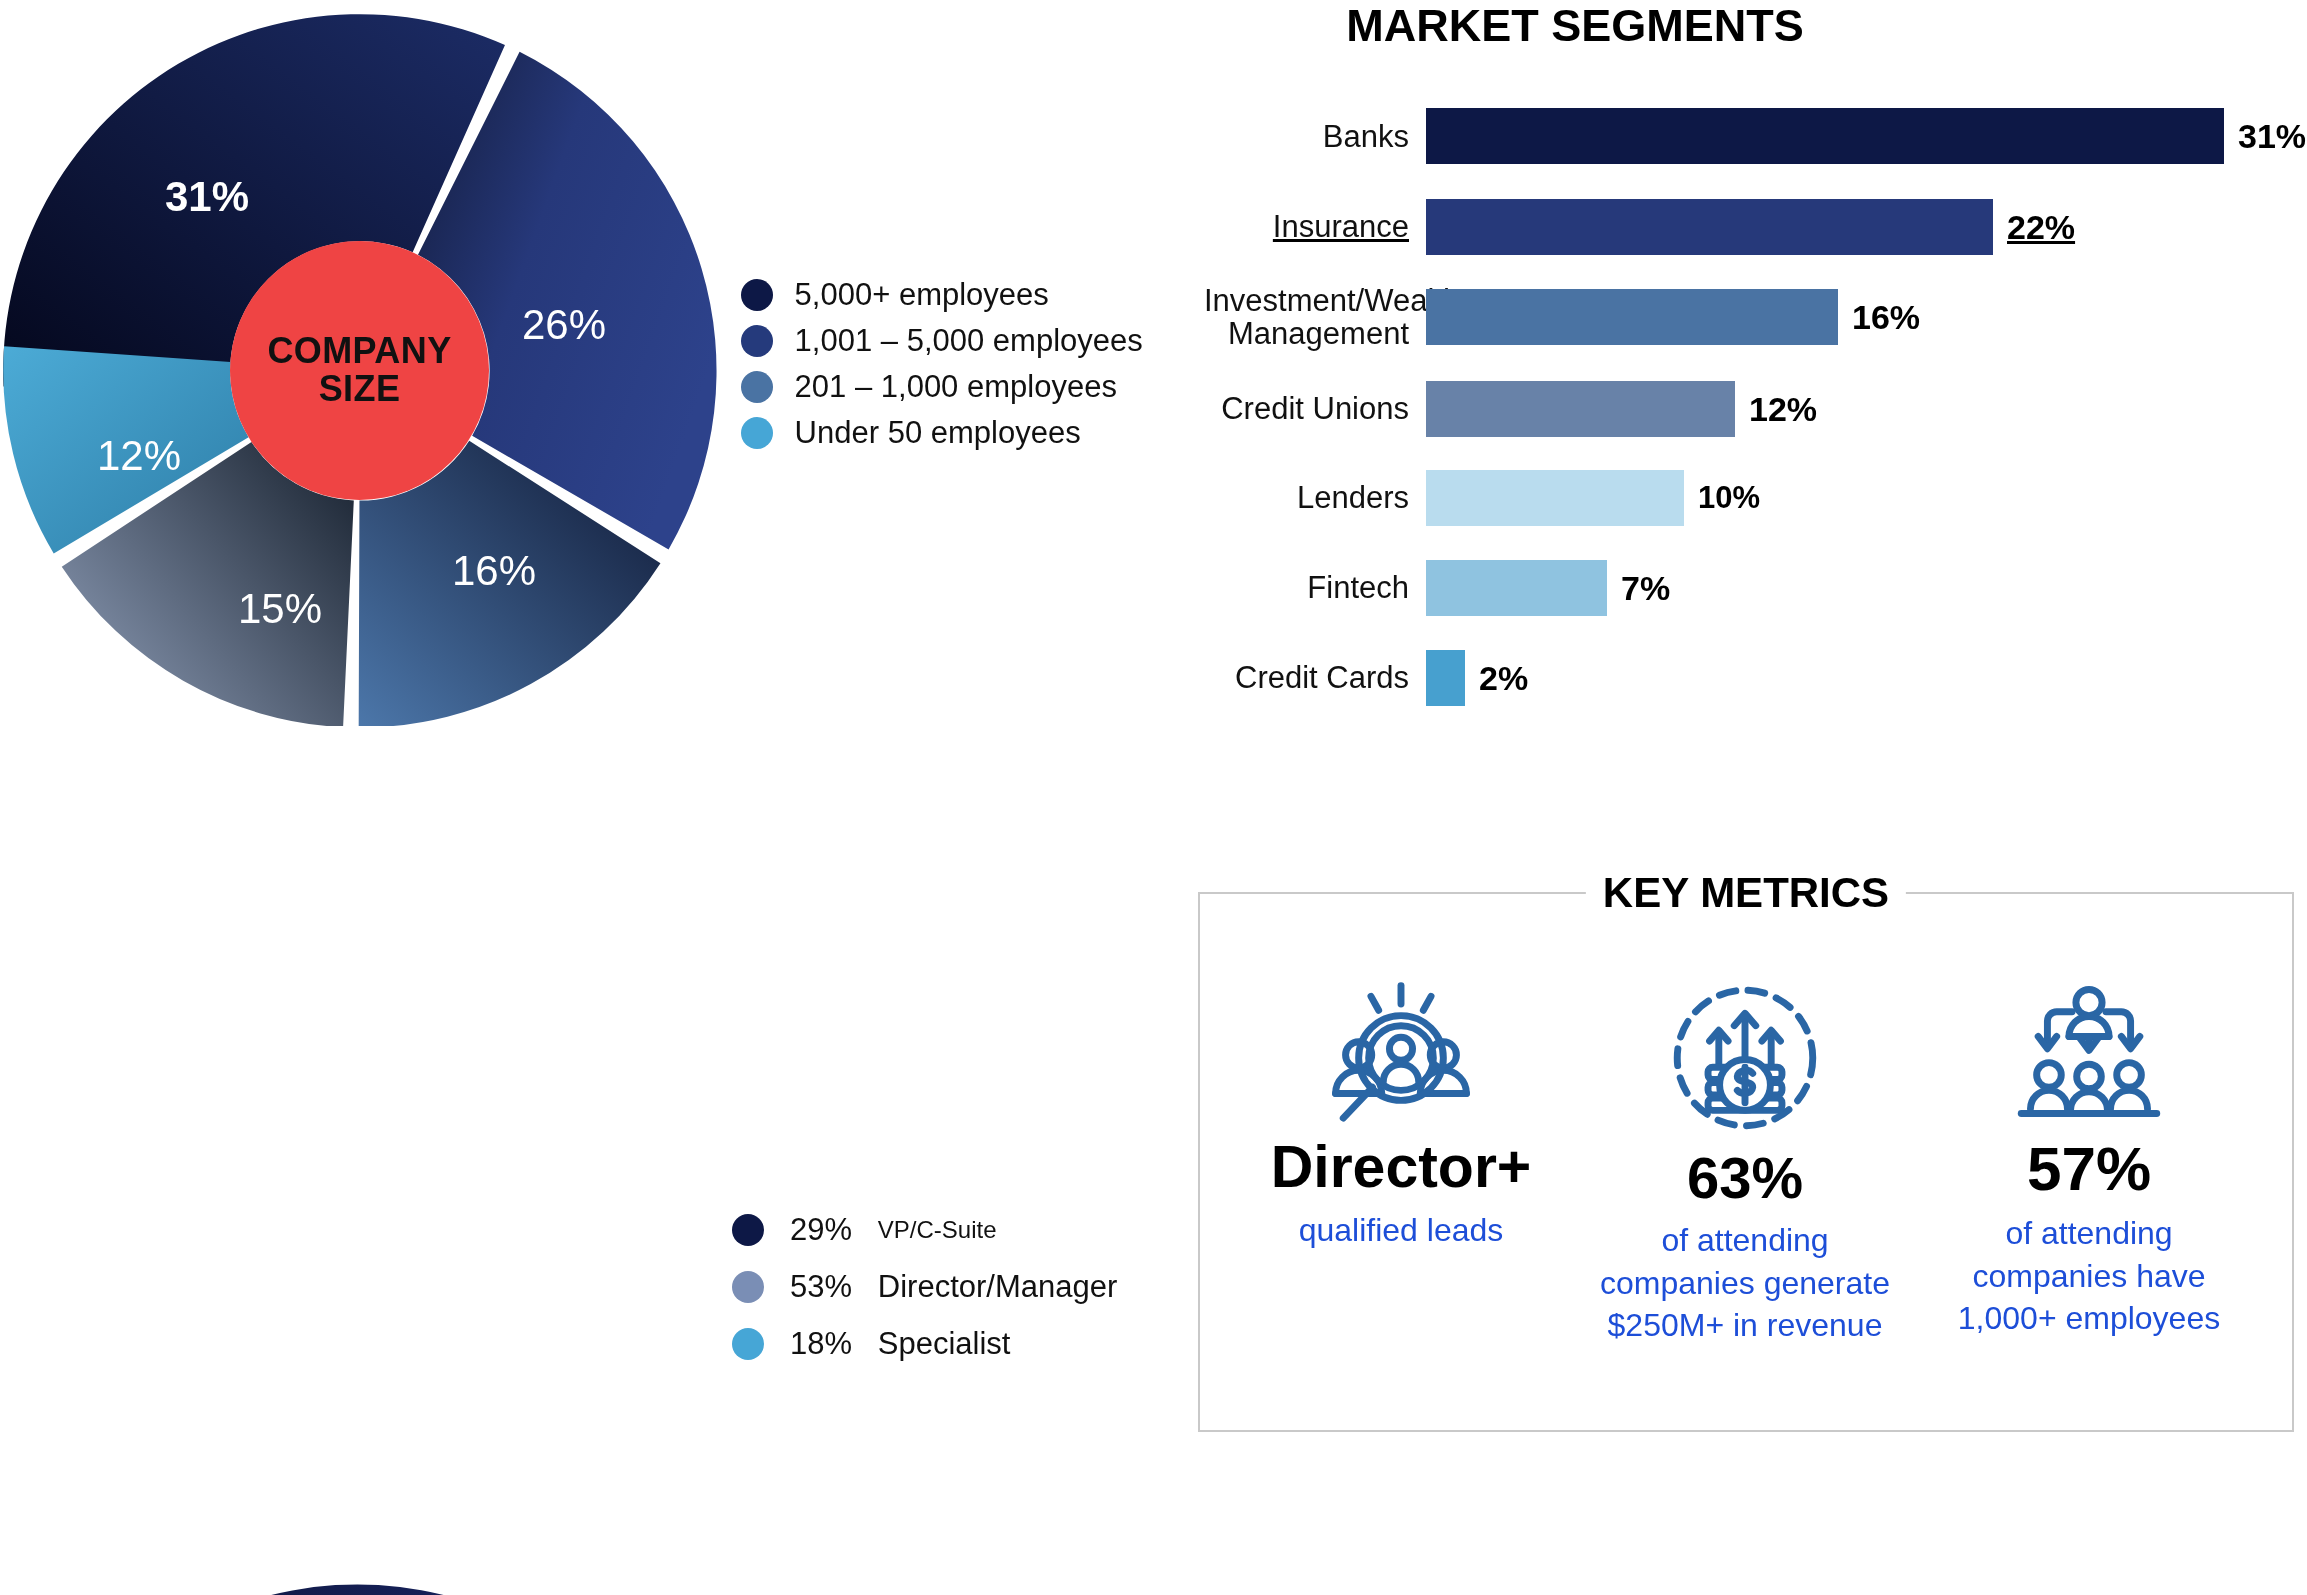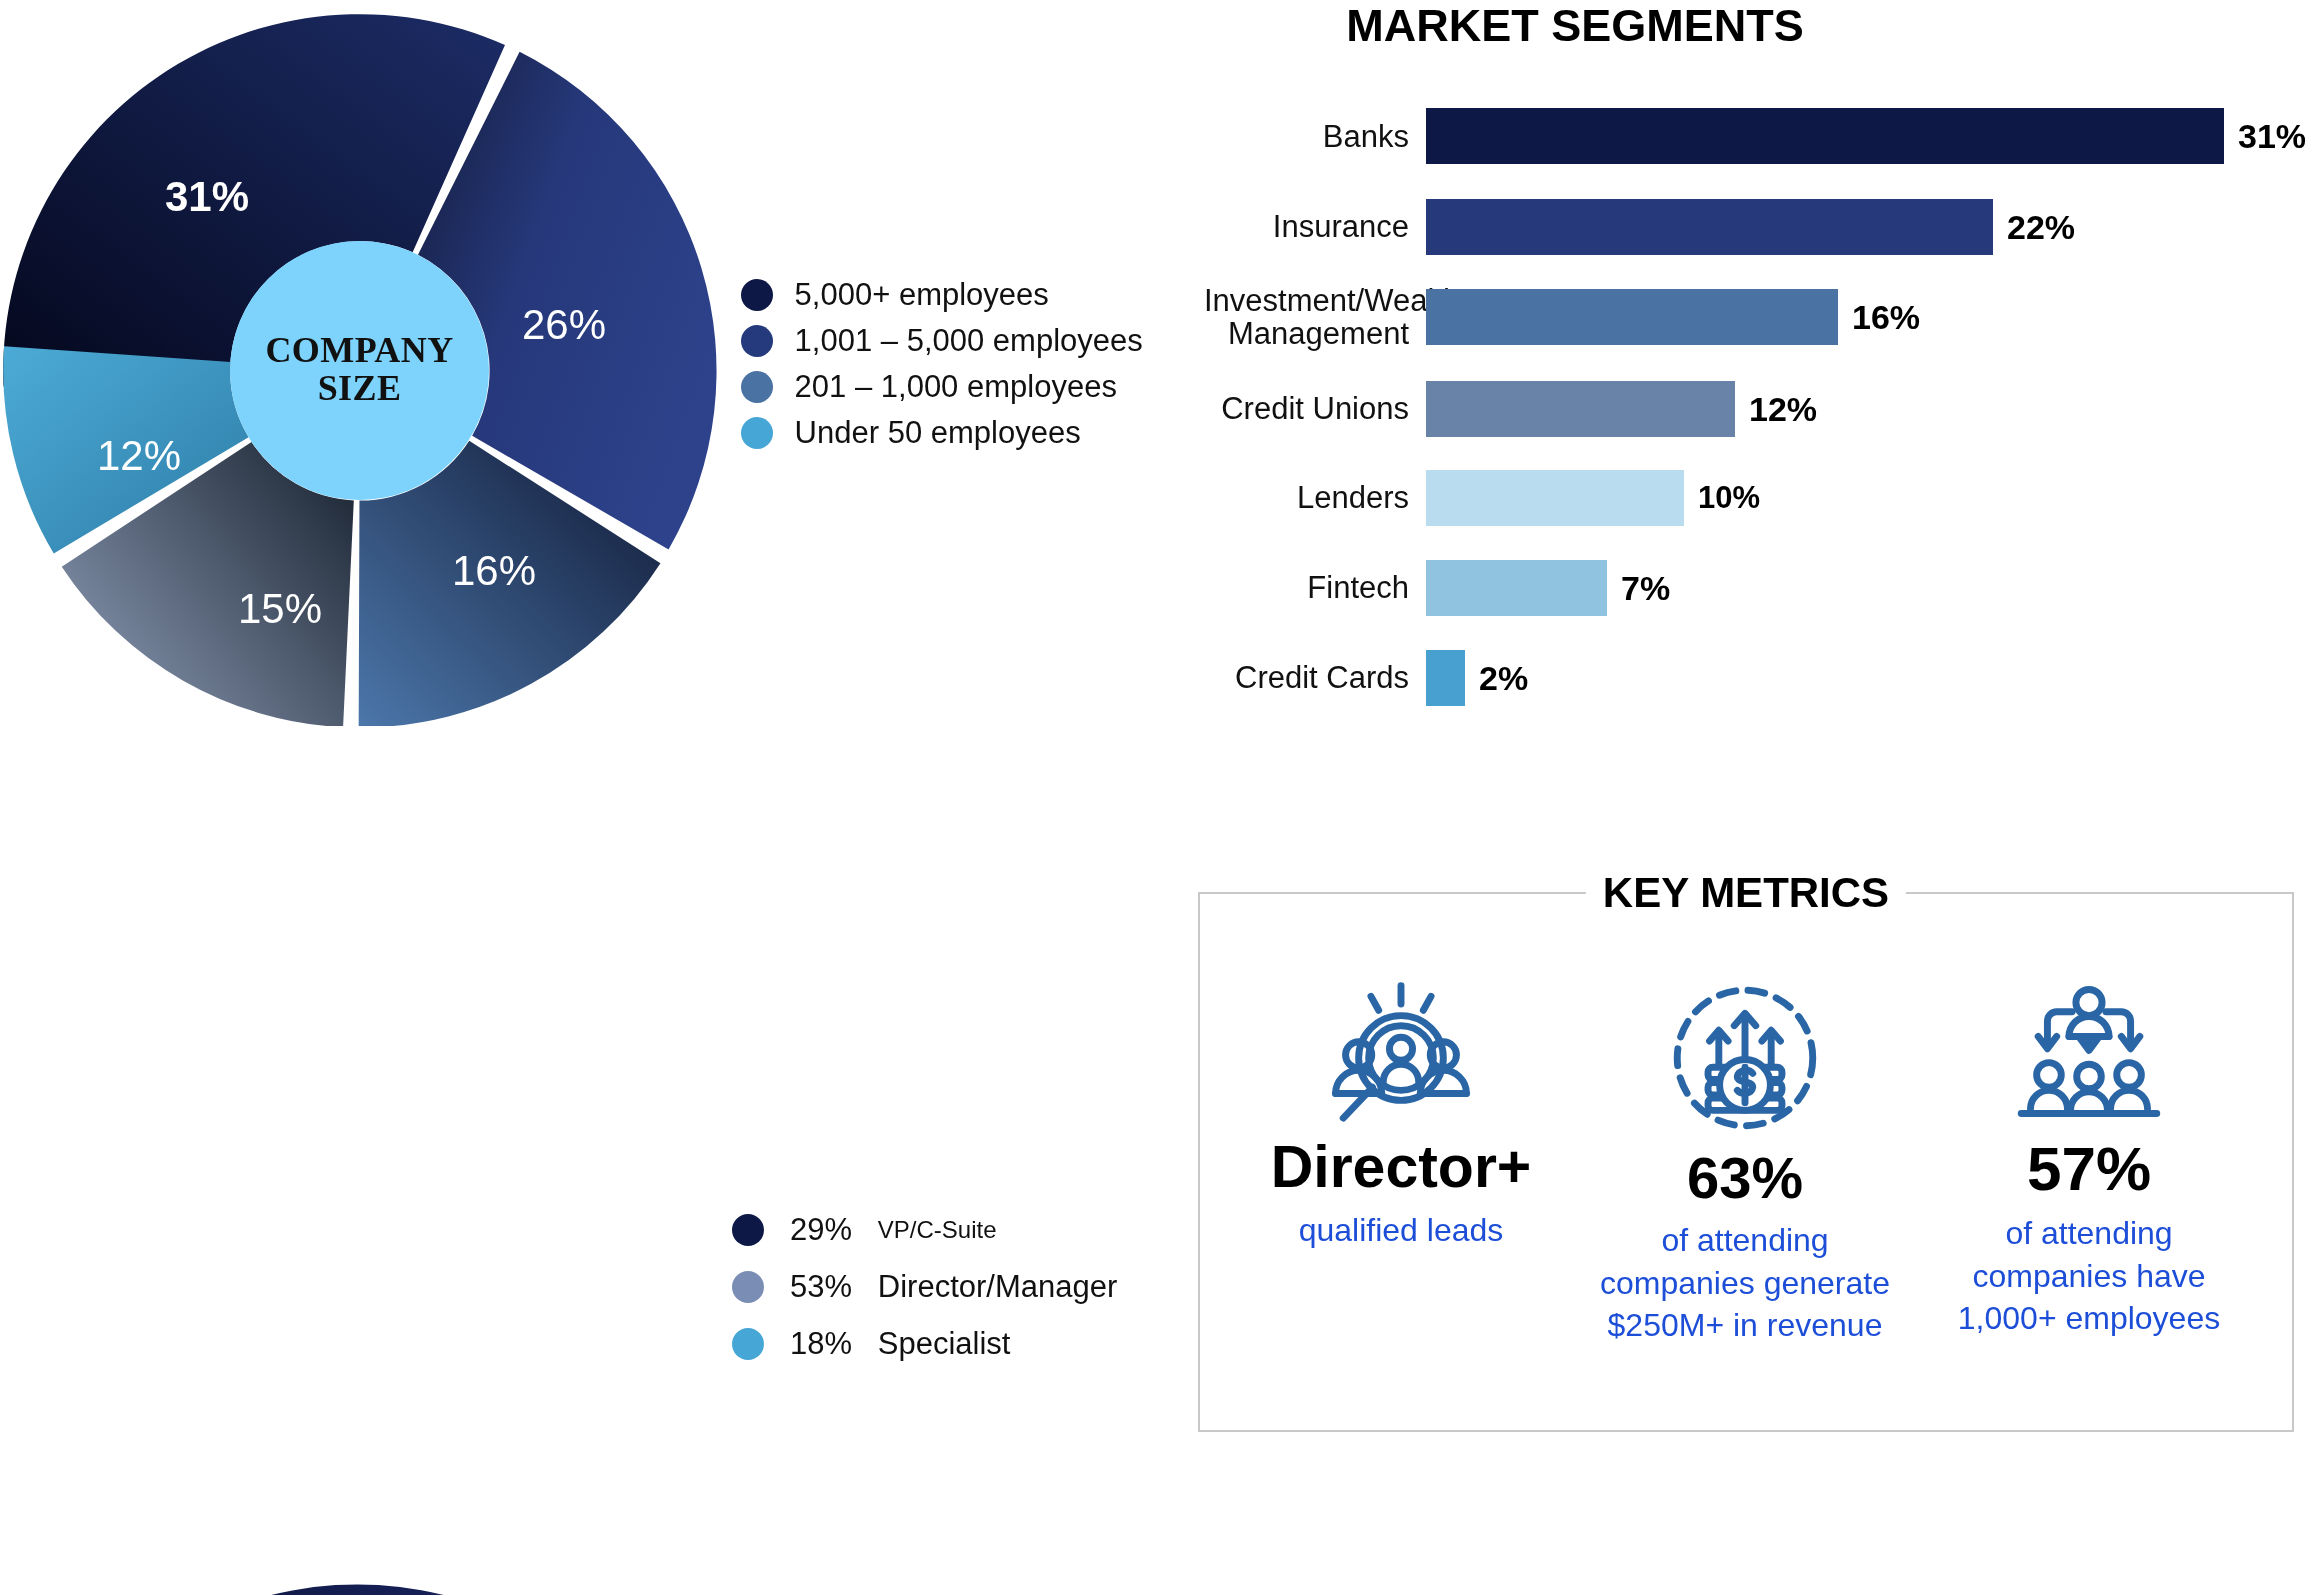--- a/index.html
+++ b/index.html
@@ -3,22 +3,22 @@
 <meta charset="utf-8">
 <style>
   html,body{margin:0;padding:0;background:#ffffff;}
   body{width:2307px;height:1595px;position:relative;overflow:hidden;
        font-family:"Liberation Sans","DejaVu Sans",sans-serif;color:#000;}
 
   .panel{position:absolute;}
 
   
   .donut-wrap{position:relative;}
-  .donut-hole{position:absolute;border-radius:50%;background:#7dd3fc;
-              display:flex;align-items:center;justify-content:center;text-align:center;font-family:Liberation Serif, serif;}
+  .donut-hole{position:absolute;border-radius:50%;background:#ef4444;
+              display:flex;align-items:center;justify-content:center;text-align:center;}
   .donut-title{font-weight:bold;letter-spacing:0.4px;line-height:1.05;color:#111;}
   .slice-label{position:absolute;color:#fff;transform:translate(-50%,-50%);
                white-space:nowrap;font-weight:400;}
   .slice-label.bold{font-weight:bold;}
 
   
   .legend{position:absolute;}
   .legend-row{display:flex;align-items:center;}
   .legend-dot{border-radius:50%;flex:0 0 auto;}
   .legend-text{white-space:nowrap;color:#111;}
@@ -161,21 +161,21 @@
 <div class="panel" style="left:1204px;top:93px;width:1103px;height:641px;">
 
   <div class="bar-row" style="left:0;top:15.4px;width:1103px;height:56px;">
     <div class="bar-label" style="width:205px;font-size:31px;">Banks</div>
     <div class="bar-track" style="margin-left:17px;height:100%;">
       <div class="bar-rect" style="width:798px;background:#0d1846;"></div>
       <div class="bar-val" style="margin-left:14px;font-size:34px;">31%</div>
     </div>
   </div>
 
-  <div class="bar-row" style="left:0;top:106px;width:1103px;height:56px;">
+  <div class="bar-row" style="left:0;top:106px;width:1103px;height:56px;text-decoration:underline;">
     <div class="bar-label" style="width:205px;font-size:31px;">Insurance</div>
     <div class="bar-track" style="margin-left:17px;height:100%;">
       <div class="bar-rect" style="width:567px;background:#26397a;"></div>
       <div class="bar-val" style="margin-left:14px;font-size:34px;">22%</div>
     </div>
   </div>
 
   <div class="bar-row" style="left:0;top:196px;width:1103px;height:56px;">
     <div class="bar-label" style="width:205px;font-size:31px;">Investment/Wealth
 Management</div>

